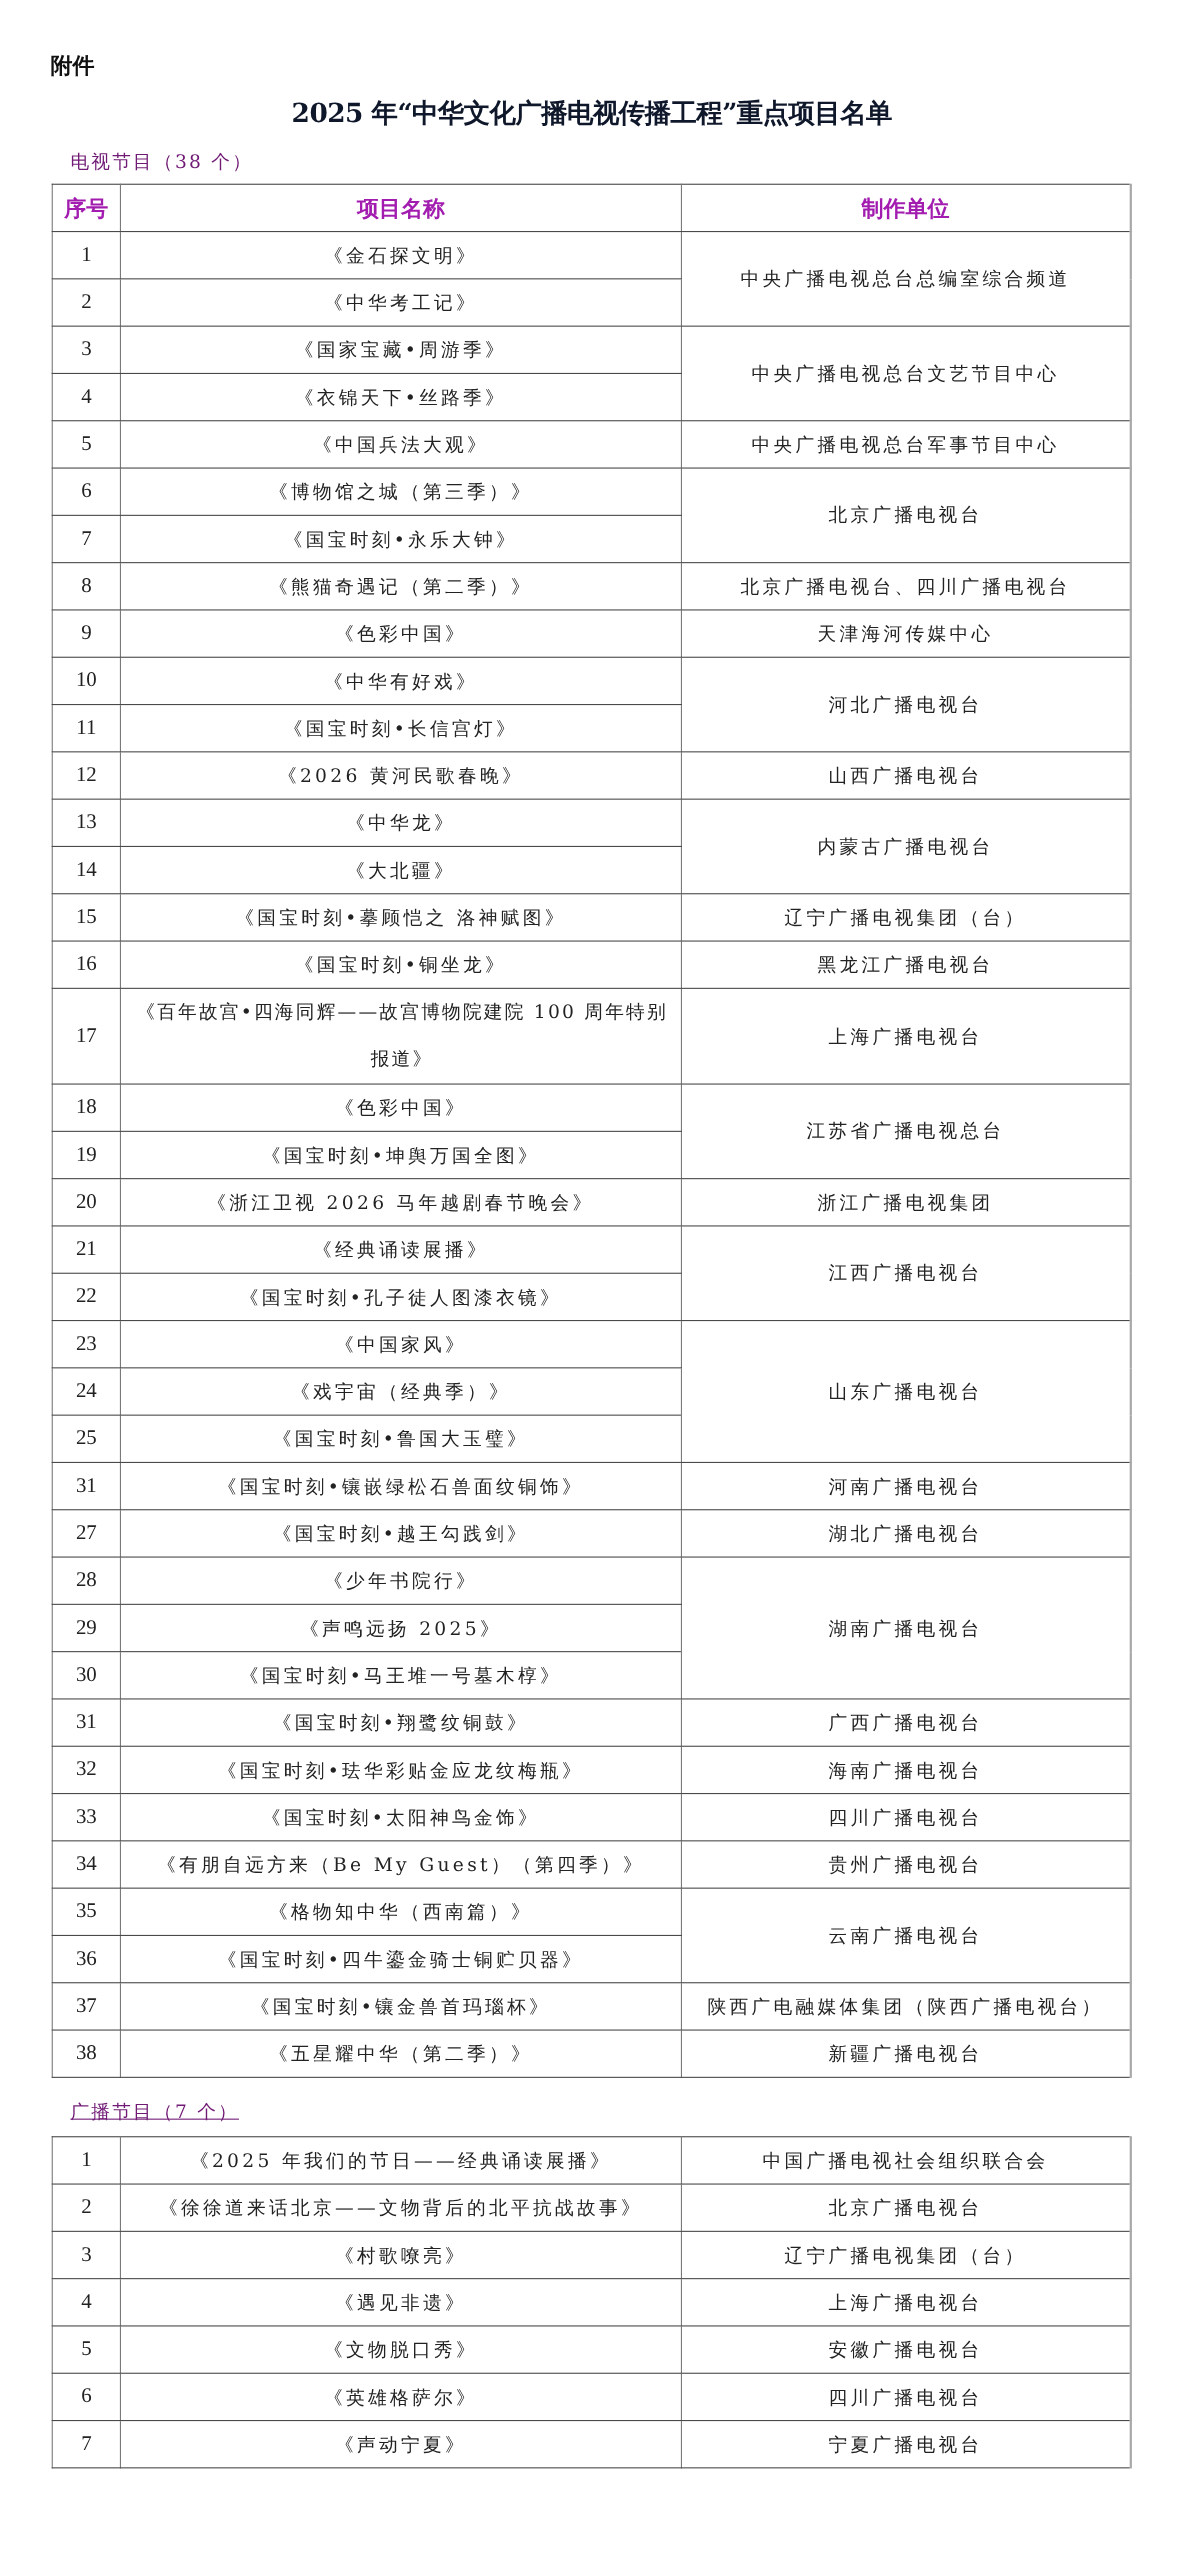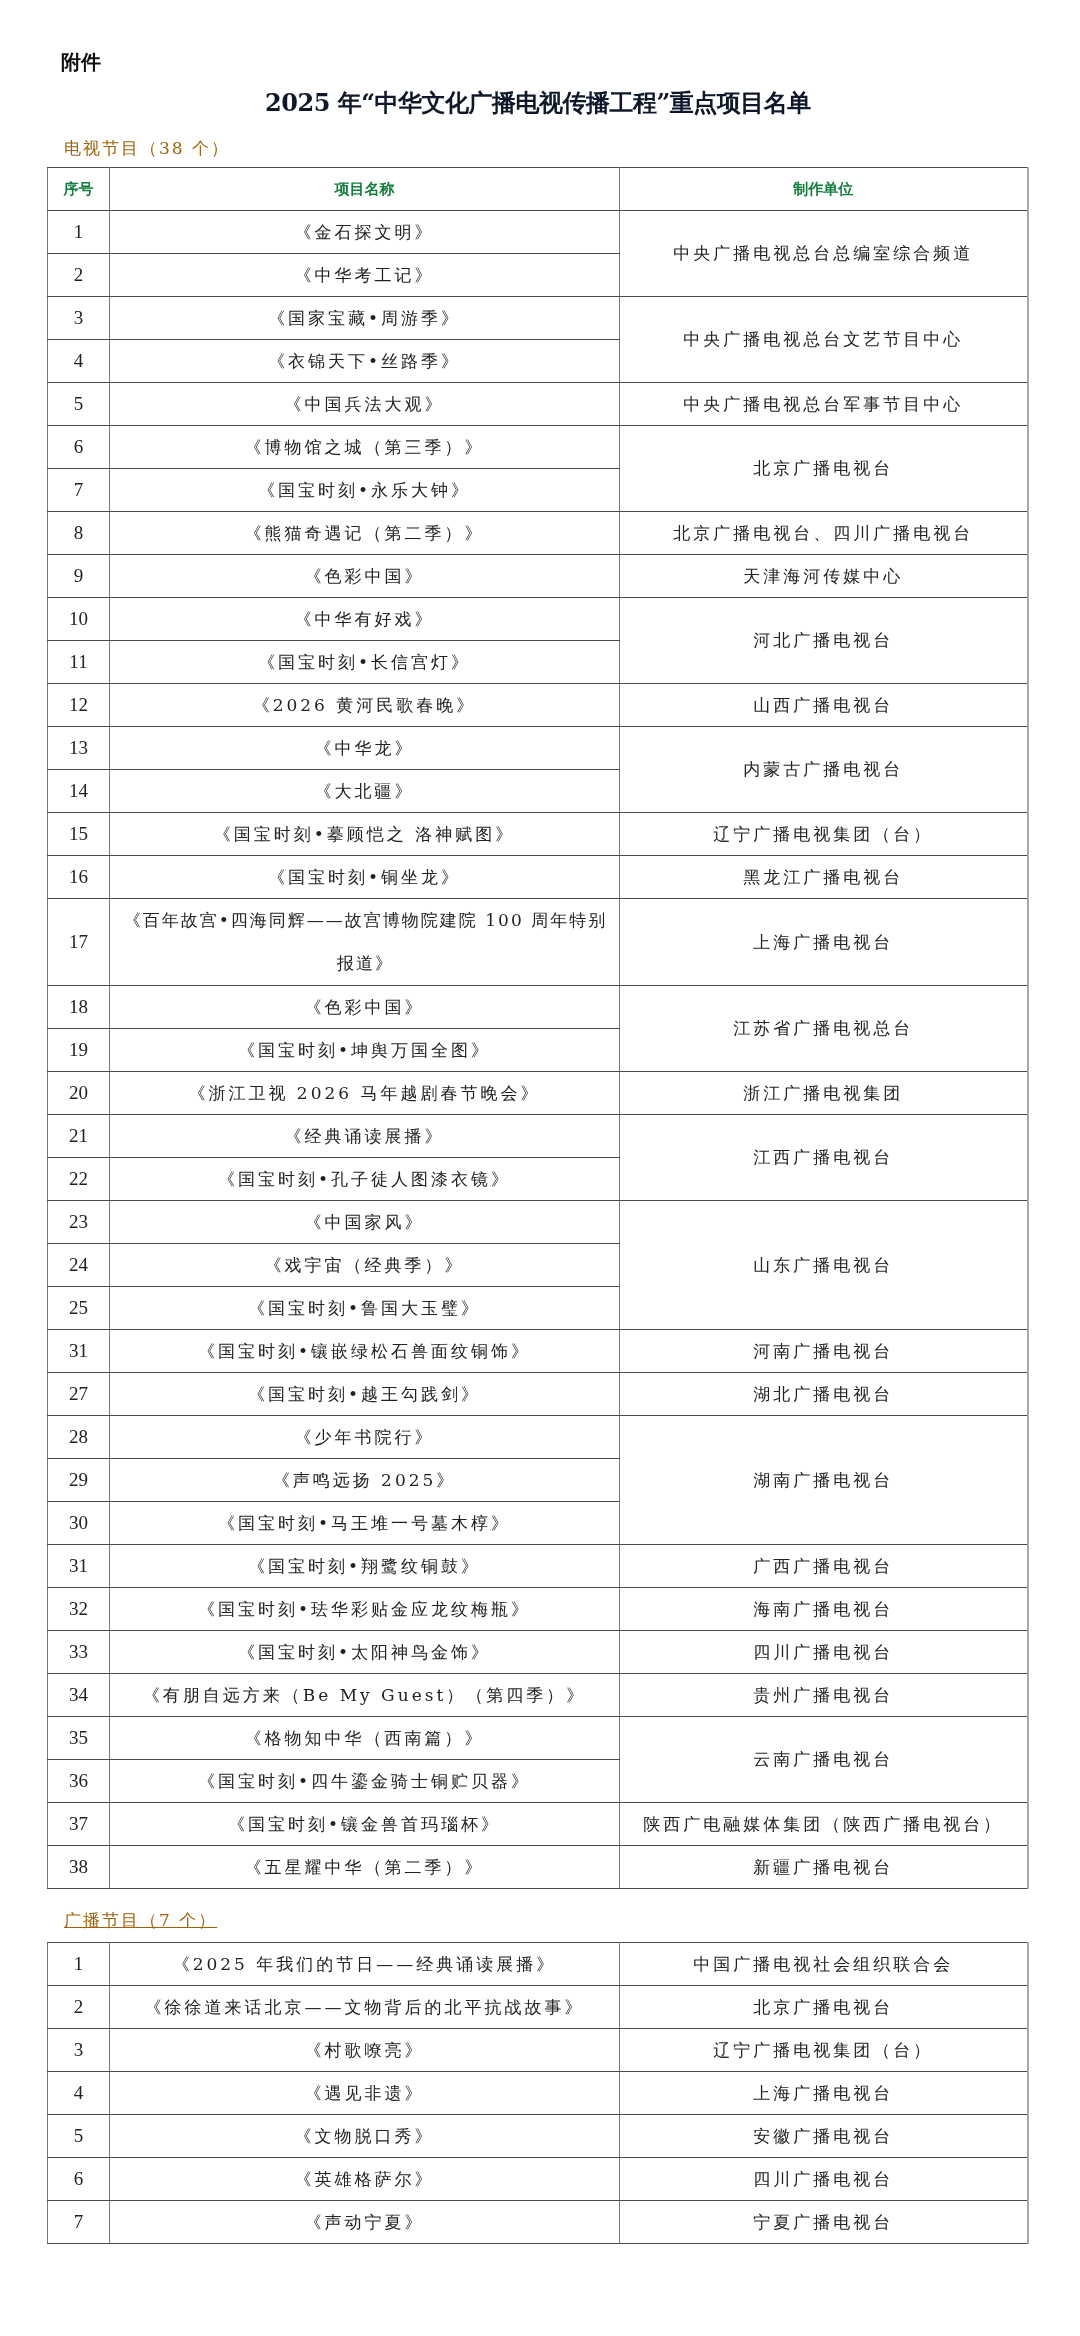--- a/index.html
+++ b/index.html
@@ -1,33 +1,33 @@
 <!DOCTYPE html>
 <html><head>
 <meta charset="utf-8">
 <style>
   html, body { margin: 0; padding: 0; background: #ffffff; }
   body {
     width: 1080px; height: 2336px; position: relative; overflow: hidden;
     color: #222222; font-family: "DejaVu Serif", serif;
   }
   .attach {
-    position: absolute; left: 61px; top: 50px;
-    font-family: Liberation Serif, serif; font-weight: bold;
+    position: absolute; left: 46px; top: 50px;
+    font-family: Liberation Mono, monospace; font-weight: bold;
     font-size: 20px; line-height: 24px; color: #111;
   }
   .title {
     position: absolute; left: 0; top: 88px; width: 1076px;
     text-align: center; font-family: "DejaVu Serif", serif;
     font-weight: bold; font-size: 24px; line-height: 30px; color: #0f172a;
     letter-spacing: -0.5px;
   }
   .section-heading {
     position: absolute; left: 64px;
-    font-size: 17px; line-height: 24px; letter-spacing: 2px; color: #a16207;
+    font-size: 17px; line-height: 24px; letter-spacing: 2px; color: #701a75;
   }
   .sec-tv { top: 136px; }
   .sec-radio { top: 1908px; text-decoration: underline; }
 
   table.list {
     position: absolute; left: 47px; width: 980px;
     border-collapse: collapse; table-layout: fixed;
     border-right: 2px solid #a8a8a8;
   }
   .tbl-tv { top: 167px; }
@@ -37,21 +37,21 @@
   table.list col.c3 { width: 408px; }
 
   table.list tr { height: 43px; }
   table.list th, table.list td {
     padding: 0; text-align: center; vertical-align: middle;
     border-top: 1px solid #4a4a4a; border-bottom: 1px solid #4a4a4a;
     border-left: 1px solid #7a7a7a; border-right: 1px solid #7a7a7a;
   }
   table.list th {
     font-family: "DejaVu Sans", sans-serif; font-weight: bold;
-    font-size: 15px; color: #15803d; white-space: nowrap;
+    font-size: 20px; color: #a21caf; white-space: nowrap;
   }
   td.no {
     font-family: "Liberation Serif", serif; font-size: 19px; color: #222;
     white-space: nowrap;
   }
   td.name, td.prod {
     font-size: 17px; letter-spacing: 3px; padding-left: 3px;
     white-space: nowrap; color: #222;
   }
   td.name.wrap {

